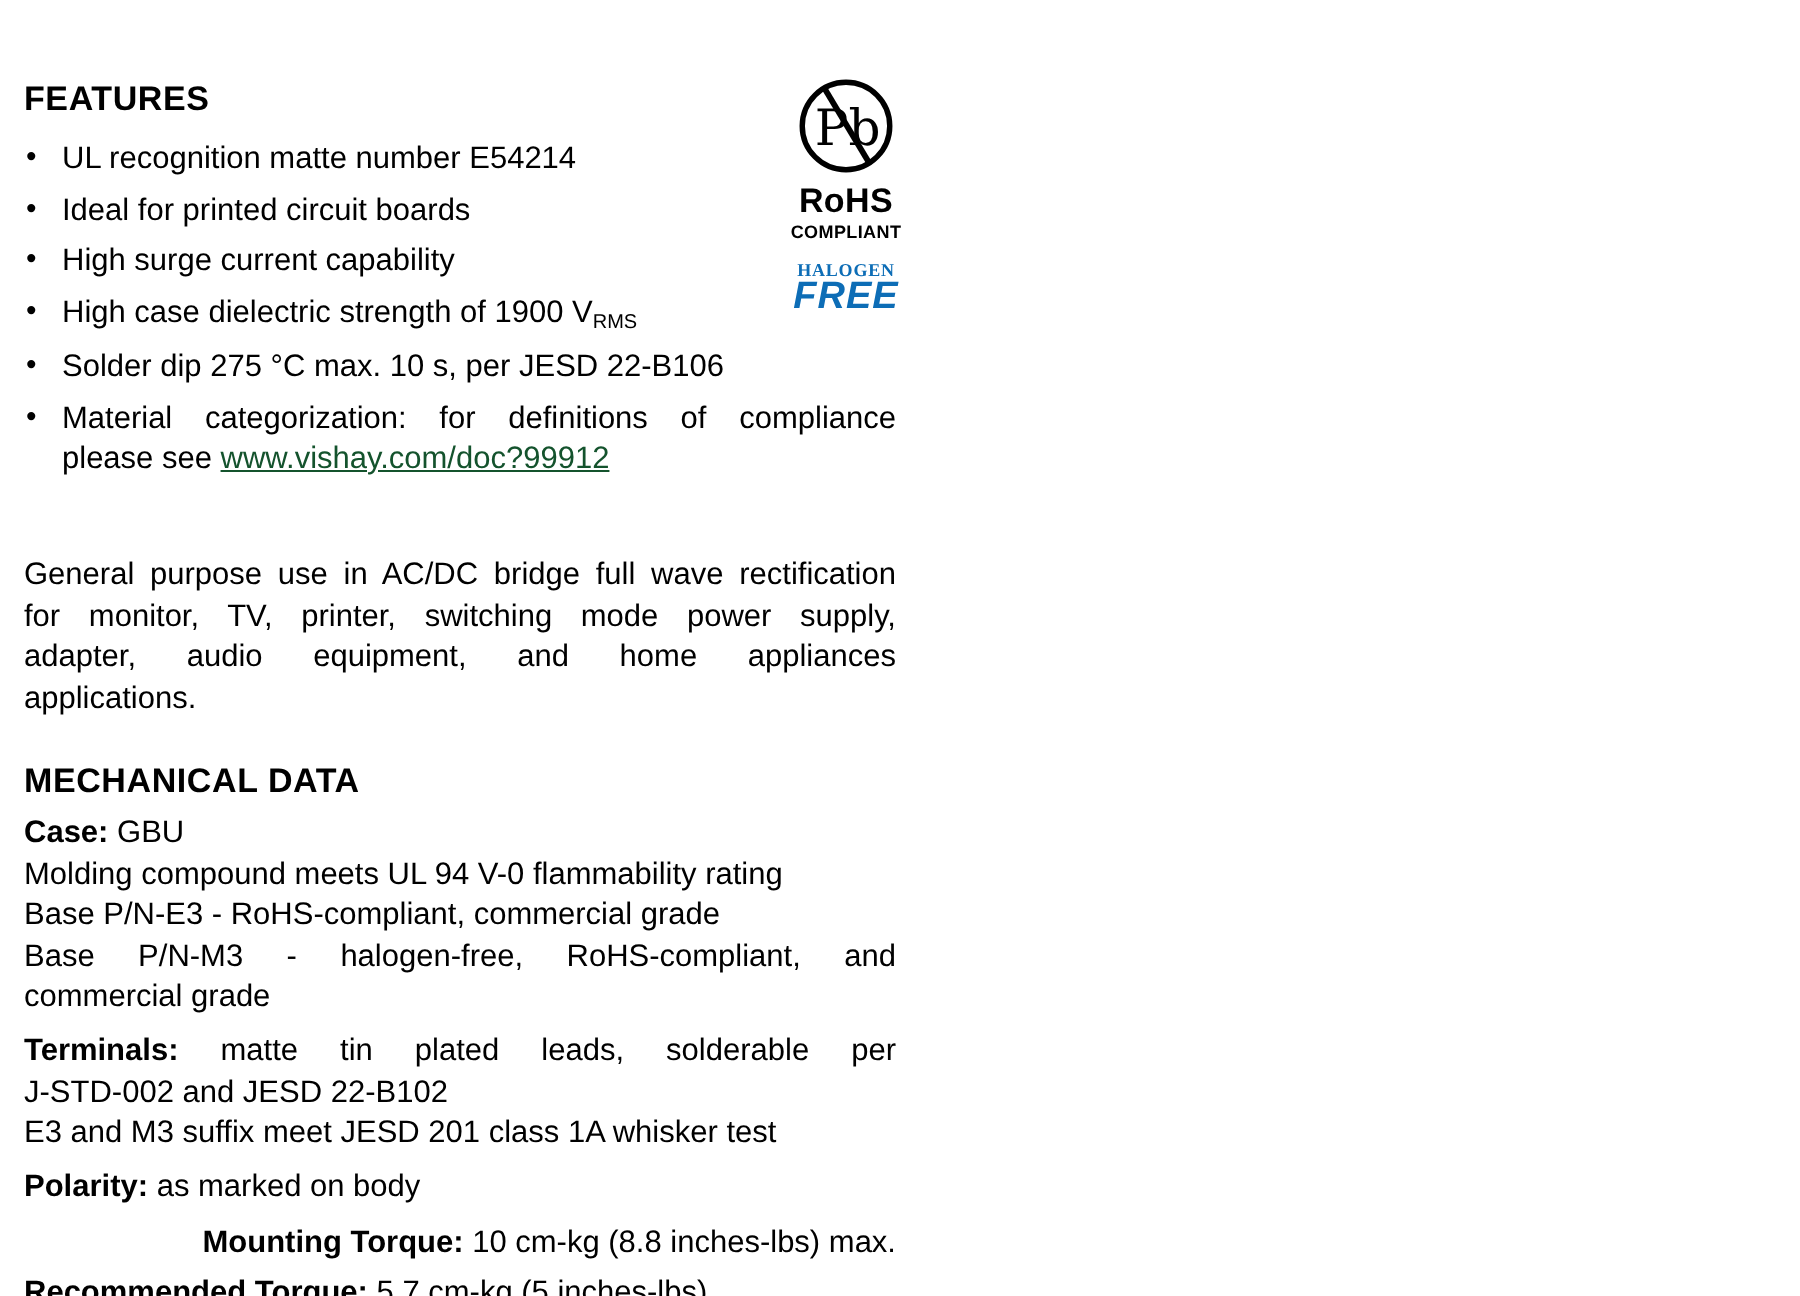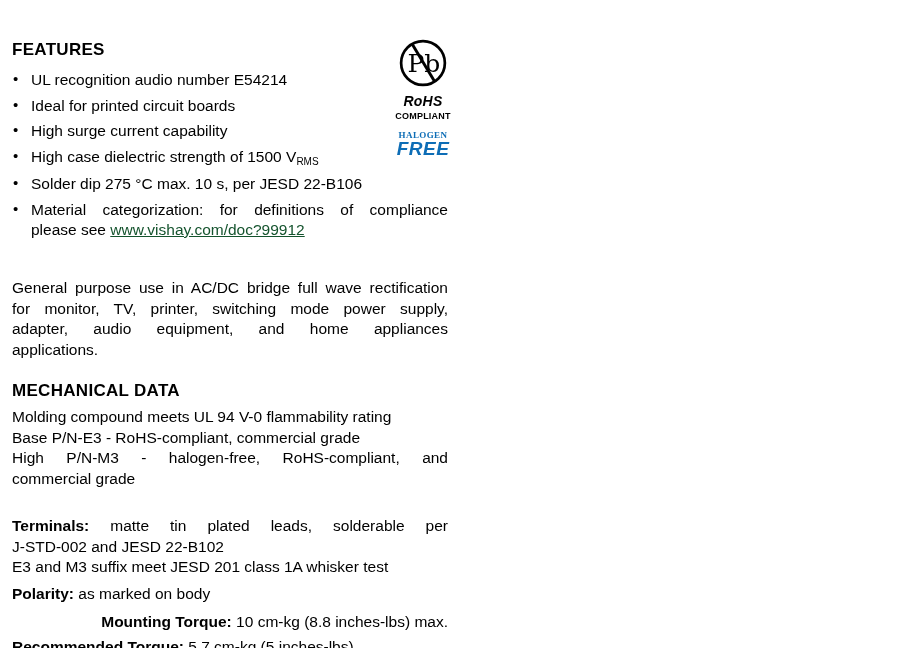--- a/index.html
+++ b/index.html
@@ -14,48 +14,48 @@
   .just { text-align:justify; text-align-last:justify; }
   ul.feat { list-style:none; }
   ul.feat li { position:relative; padding-left:19px; margin-top:5px; }
   ul.feat li:first-child { margin-top:0; }
   .marker { position:absolute; left:1px; top:-1px; font-size:15px; }
   sub.rms { font-size:10px; vertical-align:baseline; position:relative; top:3px; }
   a.doclink { text-decoration:underline; cursor:pointer; }
   b { font-weight:bold; }
   .badge { position:absolute; left:394px; top:14px; width:58px; text-align:center; }
   .badge svg { display:block; margin:0 auto; }
-  .rohs-word { font-size:14px; font-weight:bold; line-height:20px; margin-top:3px; letter-spacing:.2px;font-style:italic; }
+  .rohs-word { font-size:17px; font-weight:bold; line-height:20px; margin-top:3px; letter-spacing:.2px; }
   .compliant-word { font-size:9px; font-weight:bold; line-height:11px; letter-spacing:.2px; }
   .halogen-word { font-size:9px; font-weight:bold; line-height:11px; margin-top:8px; letter-spacing:.4px; }
   .free-word { font-size:19px; font-weight:bold; font-style:italic; line-height:16px; letter-spacing:.5px; }
 </style>
 </head>
 <body>
 
 <div class="page">
 
   <h2 class="abs" style="top:16px;">FEATURES</h2>
 
   <ul class="abs feat" style="top:46px;">
     <li>
       <span class="marker">•</span>
-      <span>UL recognition audio number E54214</span>
+      <span>UL recognition matte number E54214</span>
     </li>
     <li>
       <span class="marker">•</span>
       <span>Ideal for printed circuit boards</span>
     </li>
     <li>
       <span class="marker">•</span>
       <span>High surge current capability</span>
     </li>
     <li>
       <span class="marker">•</span>
-      <span>High case dielectric strength of 1500 V</span><sub class="rms">RMS</sub>
+      <span>High case dielectric strength of 1900 V</span><sub class="rms">RMS</sub>
     </li>
     <li>
       <span class="marker">•</span>
       <span>Solder dip 275 °C max. 10 s, per JESD 22-B106</span>
     </li>
     <li>
       <span class="marker">•</span>
       <div class="just">Material categorization: for definitions of compliance</div>
       <div><span>please see </span><a class="doclink" style="color:#14532d;">www.vishay.com/doc?99912</a></div>
     </li>
@@ -76,23 +76,24 @@
   <div class="abs" style="top:254px;">
     <div class="just">General purpose use in AC/DC bridge full wave rectification</div>
     <div class="just">for monitor, TV, printer, switching mode power supply,</div>
     <div class="just">adapter, audio equipment, and home appliances</div>
     <div>applications.</div>
   </div>
 
   <h2 class="abs" style="top:357px;">MECHANICAL DATA</h2>
 
   <div class="abs" style="top:383px;">
+    <div><b>Case:</b> <span>GBU</span></div>
     <div>Molding compound meets UL 94 V-0 flammability rating</div>
     <div>Base P/N-E3 - RoHS-compliant, commercial grade</div>
-    <div class="just">High P/N-M3 - halogen-free, RoHS-compliant, and</div>
+    <div class="just">Base P/N-M3 - halogen-free, RoHS-compliant, and</div>
     <div>commercial grade</div>
   </div>
 
   <div class="abs" style="top:492px;">
     <div class="just"><b>Terminals:</b> <span>matte tin plated leads, solderable per</span></div>
     <div>J-STD-002 and JESD 22-B102</div>
     <div>E3 and M3 suffix meet JESD 201 class 1A whisker test</div>
   </div>
 
   <div class="abs" style="top:560px;">

